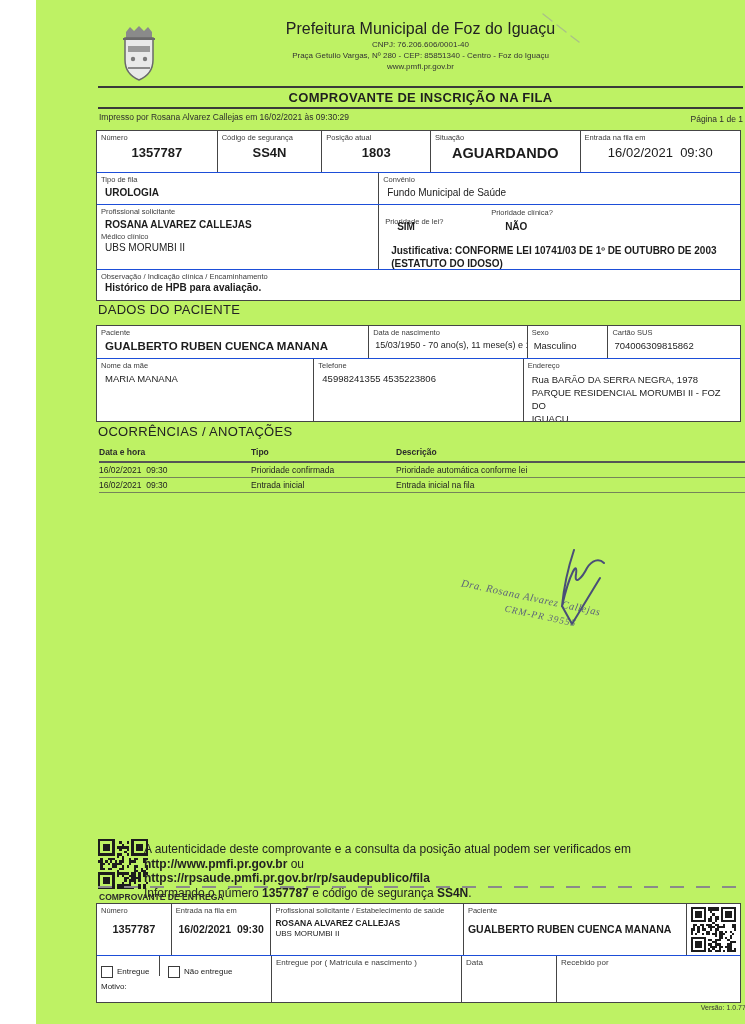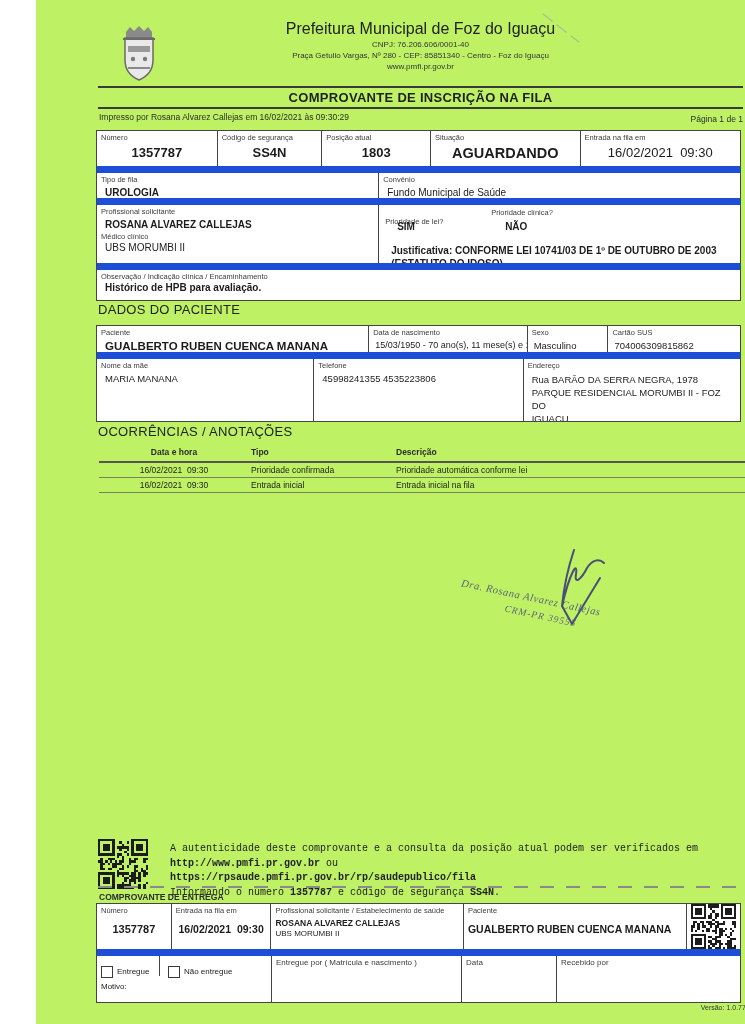--- a/index.html
+++ b/index.html
@@ -12,52 +12,52 @@
   .hsub{font-size:8px;color:#333;margin-top:2px;}
   #penmark{position:absolute;left:503px;top:10px;width:46px;height:34px;opacity:.55;}
   .rule{position:absolute;left:62px;width:645px;height:2px;background:#3a3a3a;}
   #rule1{top:86px;} #rule2{top:107px;}
   .doc-title{position:absolute;left:62px;top:90px;width:645px;text-align:center;
              font-size:13px;font-weight:bold;letter-spacing:.3px;}
   .meta-left{position:absolute;left:63px;top:112px;font-size:8.5px;color:#2d2d2d;}
   .meta-right{position:absolute;right:38px;top:114px;font-size:8.5px;color:#2d2d2d;}
   
   .tbl{position:absolute;left:60px;width:645px;border:1px solid #454545;box-sizing:border-box;background:#fff;}
-  .trow{display:flex;border-bottom:7px solid #1d4ed8;box-sizing:border-box;}
+  .trow{display:flex;border-bottom:1px solid #1d4ed8;box-sizing:border-box;}
   .trow:last-child{border-bottom:none;}
   .cell{position:relative;box-sizing:border-box;border-right:1px solid #454545;padding:2px 4px;overflow:hidden;}
   .cell:last-child{border-right:none;}
   .lbl{font-size:7.5px;color:#3c3c3c;}
   .val{font-size:10px;color:#1c1c1c;margin-top:3px;padding-left:4px;}
   .b{font-weight:bold;}
   .center{text-align:center;padding-left:0;}
   .big{font-size:13px;}
   .pre{white-space:pre;}
   #t1{top:130px;}
   #t1 .rA{height:42px;} #t1 .rB{height:32px;} #t1 .rC{height:65px;} #t1 .rD{height:30px;}
   #t2{top:325px;}
   #t2 .r1{height:33px;} #t2 .r2{height:62px;}
   .sect{position:absolute;left:62px;font-size:13px;color:#222;letter-spacing:.3px;}
   #sect-pac{top:302px;} #sect-oco{top:424px;}
   
   .oco-head{position:absolute;left:63px;top:447px;width:680px;font-size:8.5px;font-weight:bold;color:#2b2b2b;}
   .oco-row{position:absolute;left:63px;width:680px;font-size:8.5px;color:#222;}
-  .oc-c1{position:absolute;left:0;width:150px;text-align:center;} .oc-c2{position:absolute;left:152px;width:143px;}
+  .oc-c1{position:absolute;left:0;width:150px;} .oc-c2{position:absolute;left:152px;width:143px;}
   .oc-c3{position:absolute;left:297px;width:380px;}
   .oline{position:absolute;left:63px;width:678px;background:#555;}
   
   #sig{position:absolute;left:478px;top:546px;width:130px;height:92px;}
   .stamp{position:absolute;font-family:"Liberation Serif","DejaVu Serif",serif;font-style:italic;
          color:#4a4a7d;transform:rotate(12deg);opacity:.85;}
   #stamp1{left:424px;top:592px;font-size:10.5px;letter-spacing:.6px;}
   #stamp2{left:468px;top:611px;font-size:9.5px;letter-spacing:1px;}
   
   .qr{position:absolute;}
   #qr1{left:62px;top:839px;width:50px;height:50px;}
-  #auth{position:absolute;left:134px;top:842px;width:560px;font-size:10px;line-height:14.5px;color:#222;font-family:Liberation Mono, monospace;}
+  #auth{position:absolute;left:108px;top:842px;width:560px;font-size:12px;line-height:14.5px;color:#222;}
   .dashline{position:absolute;left:62px;top:886px;width:680px;height:2px;
             background:repeating-linear-gradient(90deg,#8a8a8a 0 14px,transparent 14px 26px);}
   
   #ent-head{position:absolute;left:63px;top:892px;font-size:8.5px;font-weight:bold;color:#2b2b2b;}
   #t3{top:903px;}
   #t3 .r1{height:52px;} #t3 .r2{height:46px;}
   .cb{display:inline-block;width:12px;height:12px;border:1.3px solid #3b3b3b;background:#fff;
       vertical-align:middle;margin-right:4px;box-sizing:border-box;}
   .cbl{font-size:8px;color:#222;vertical-align:middle;}
   .cbgroup{display:inline-block;margin-top:4px;}

